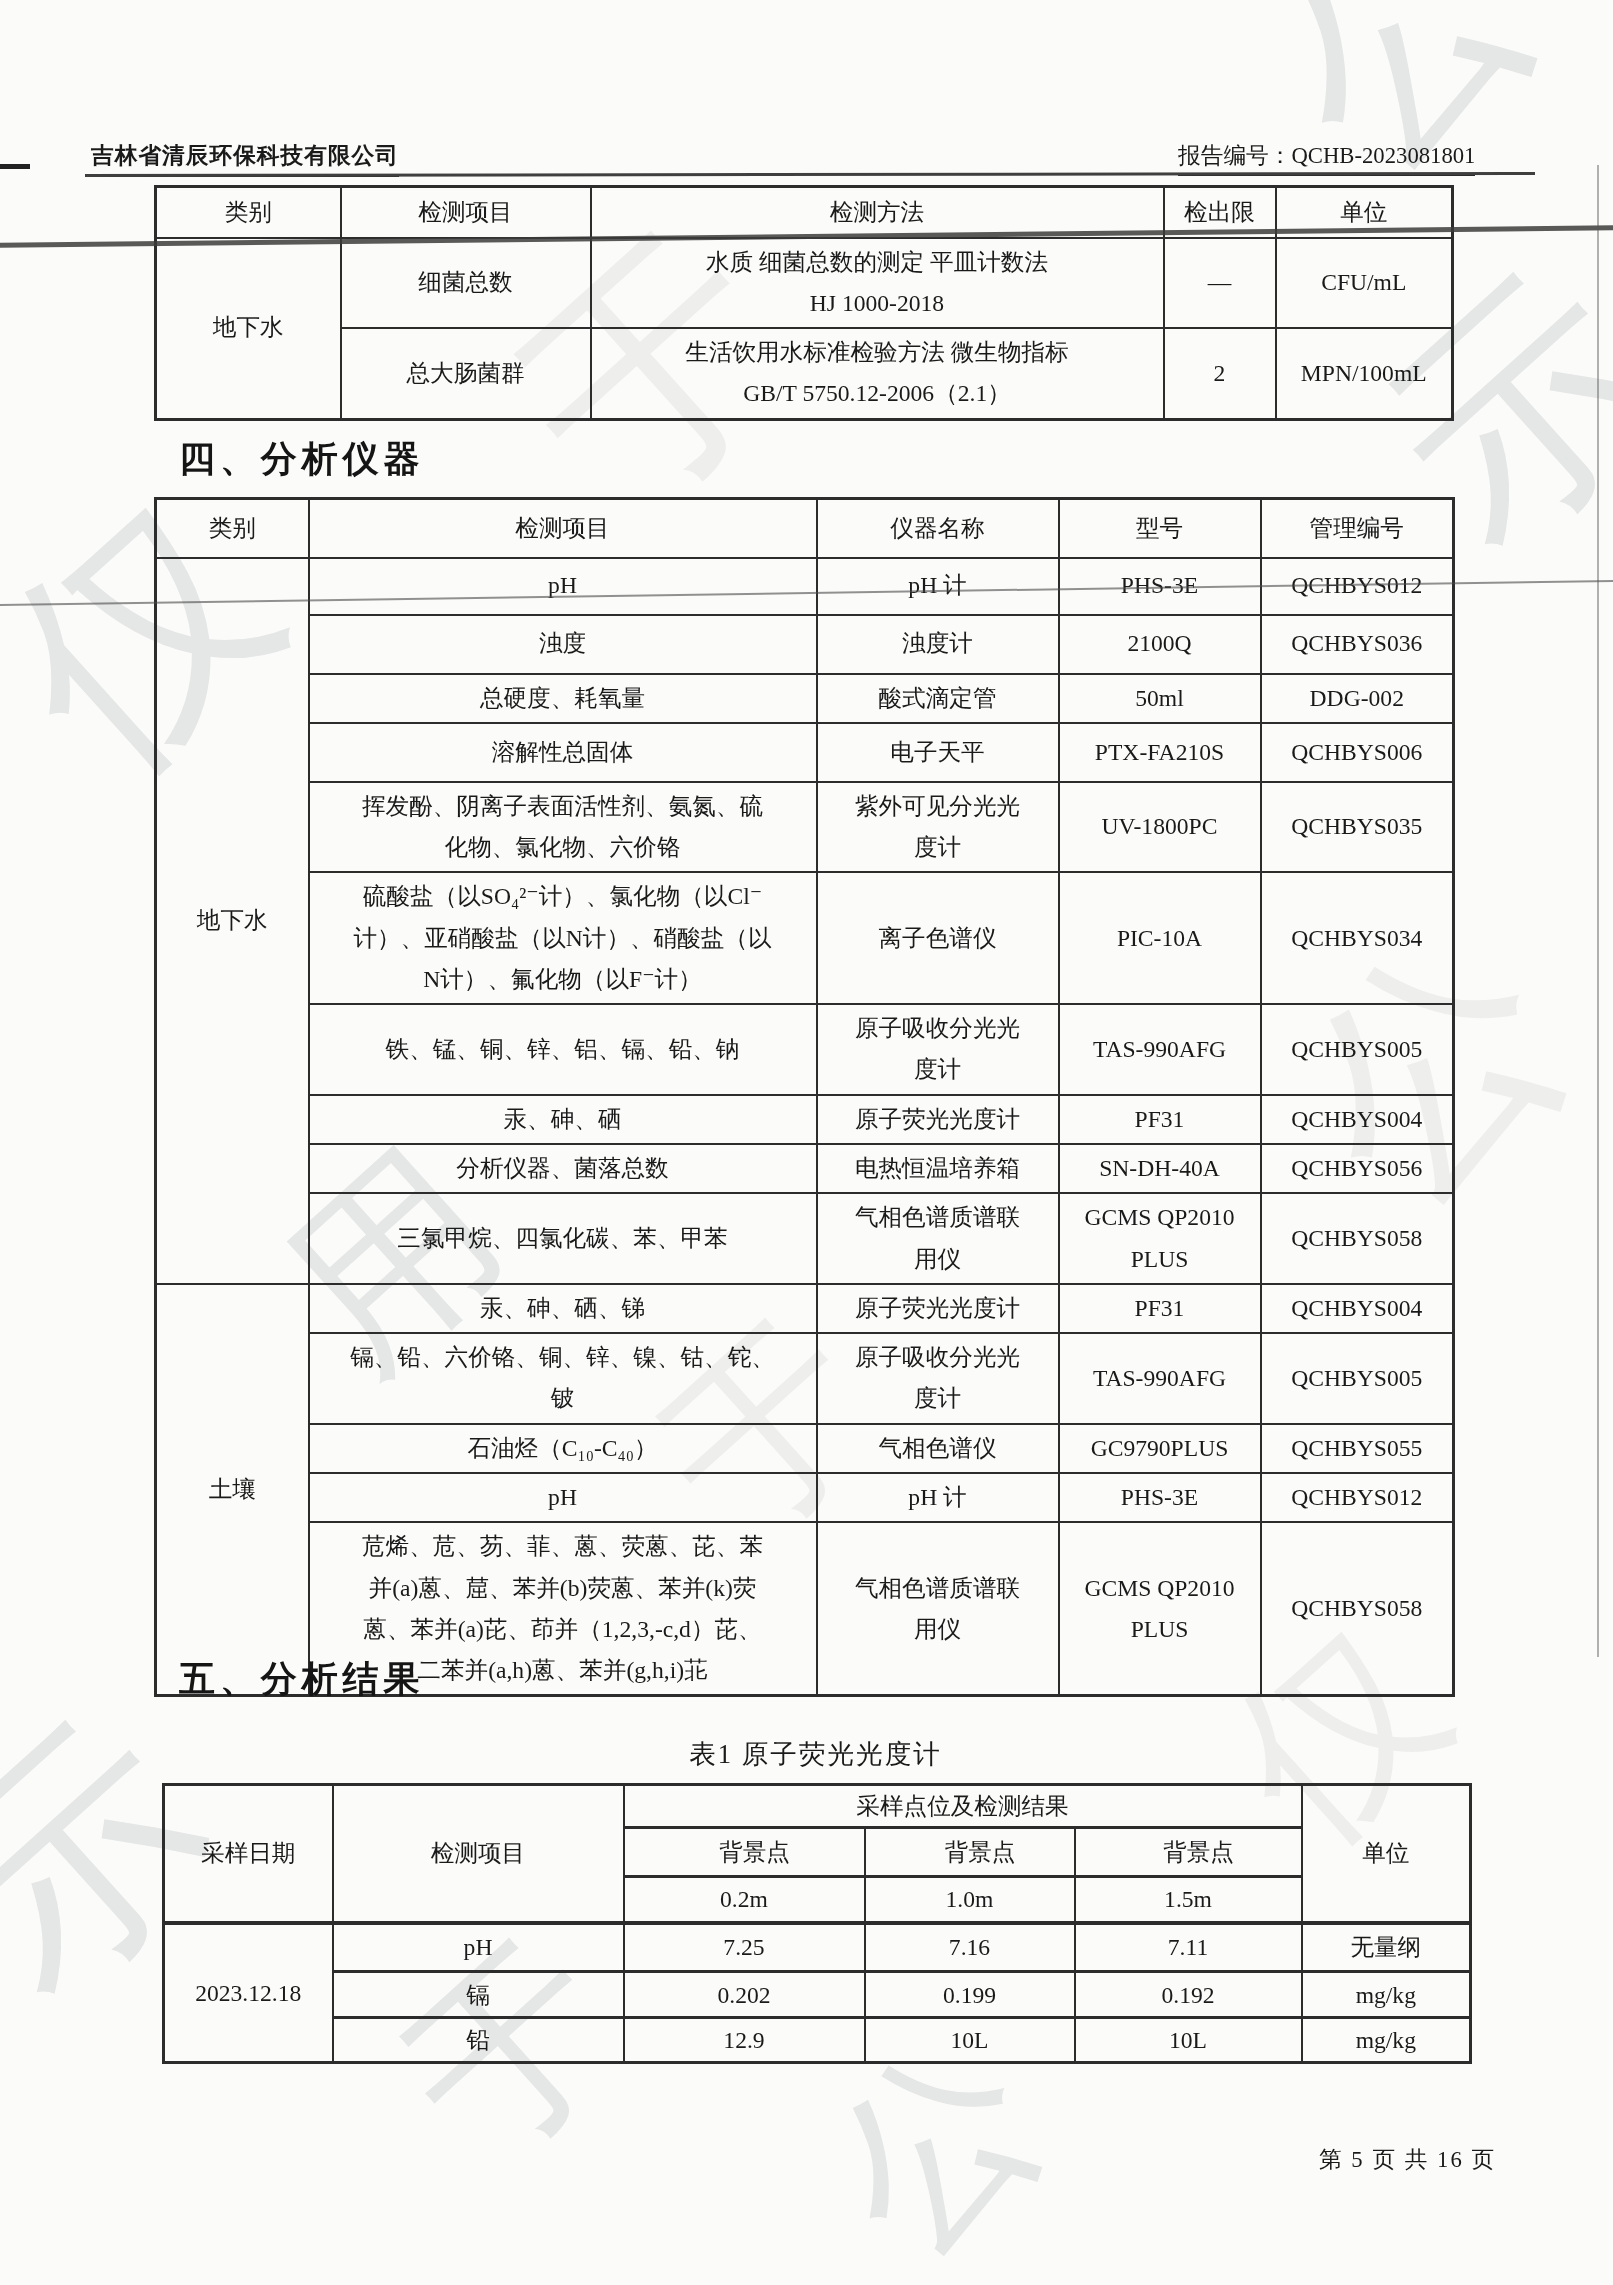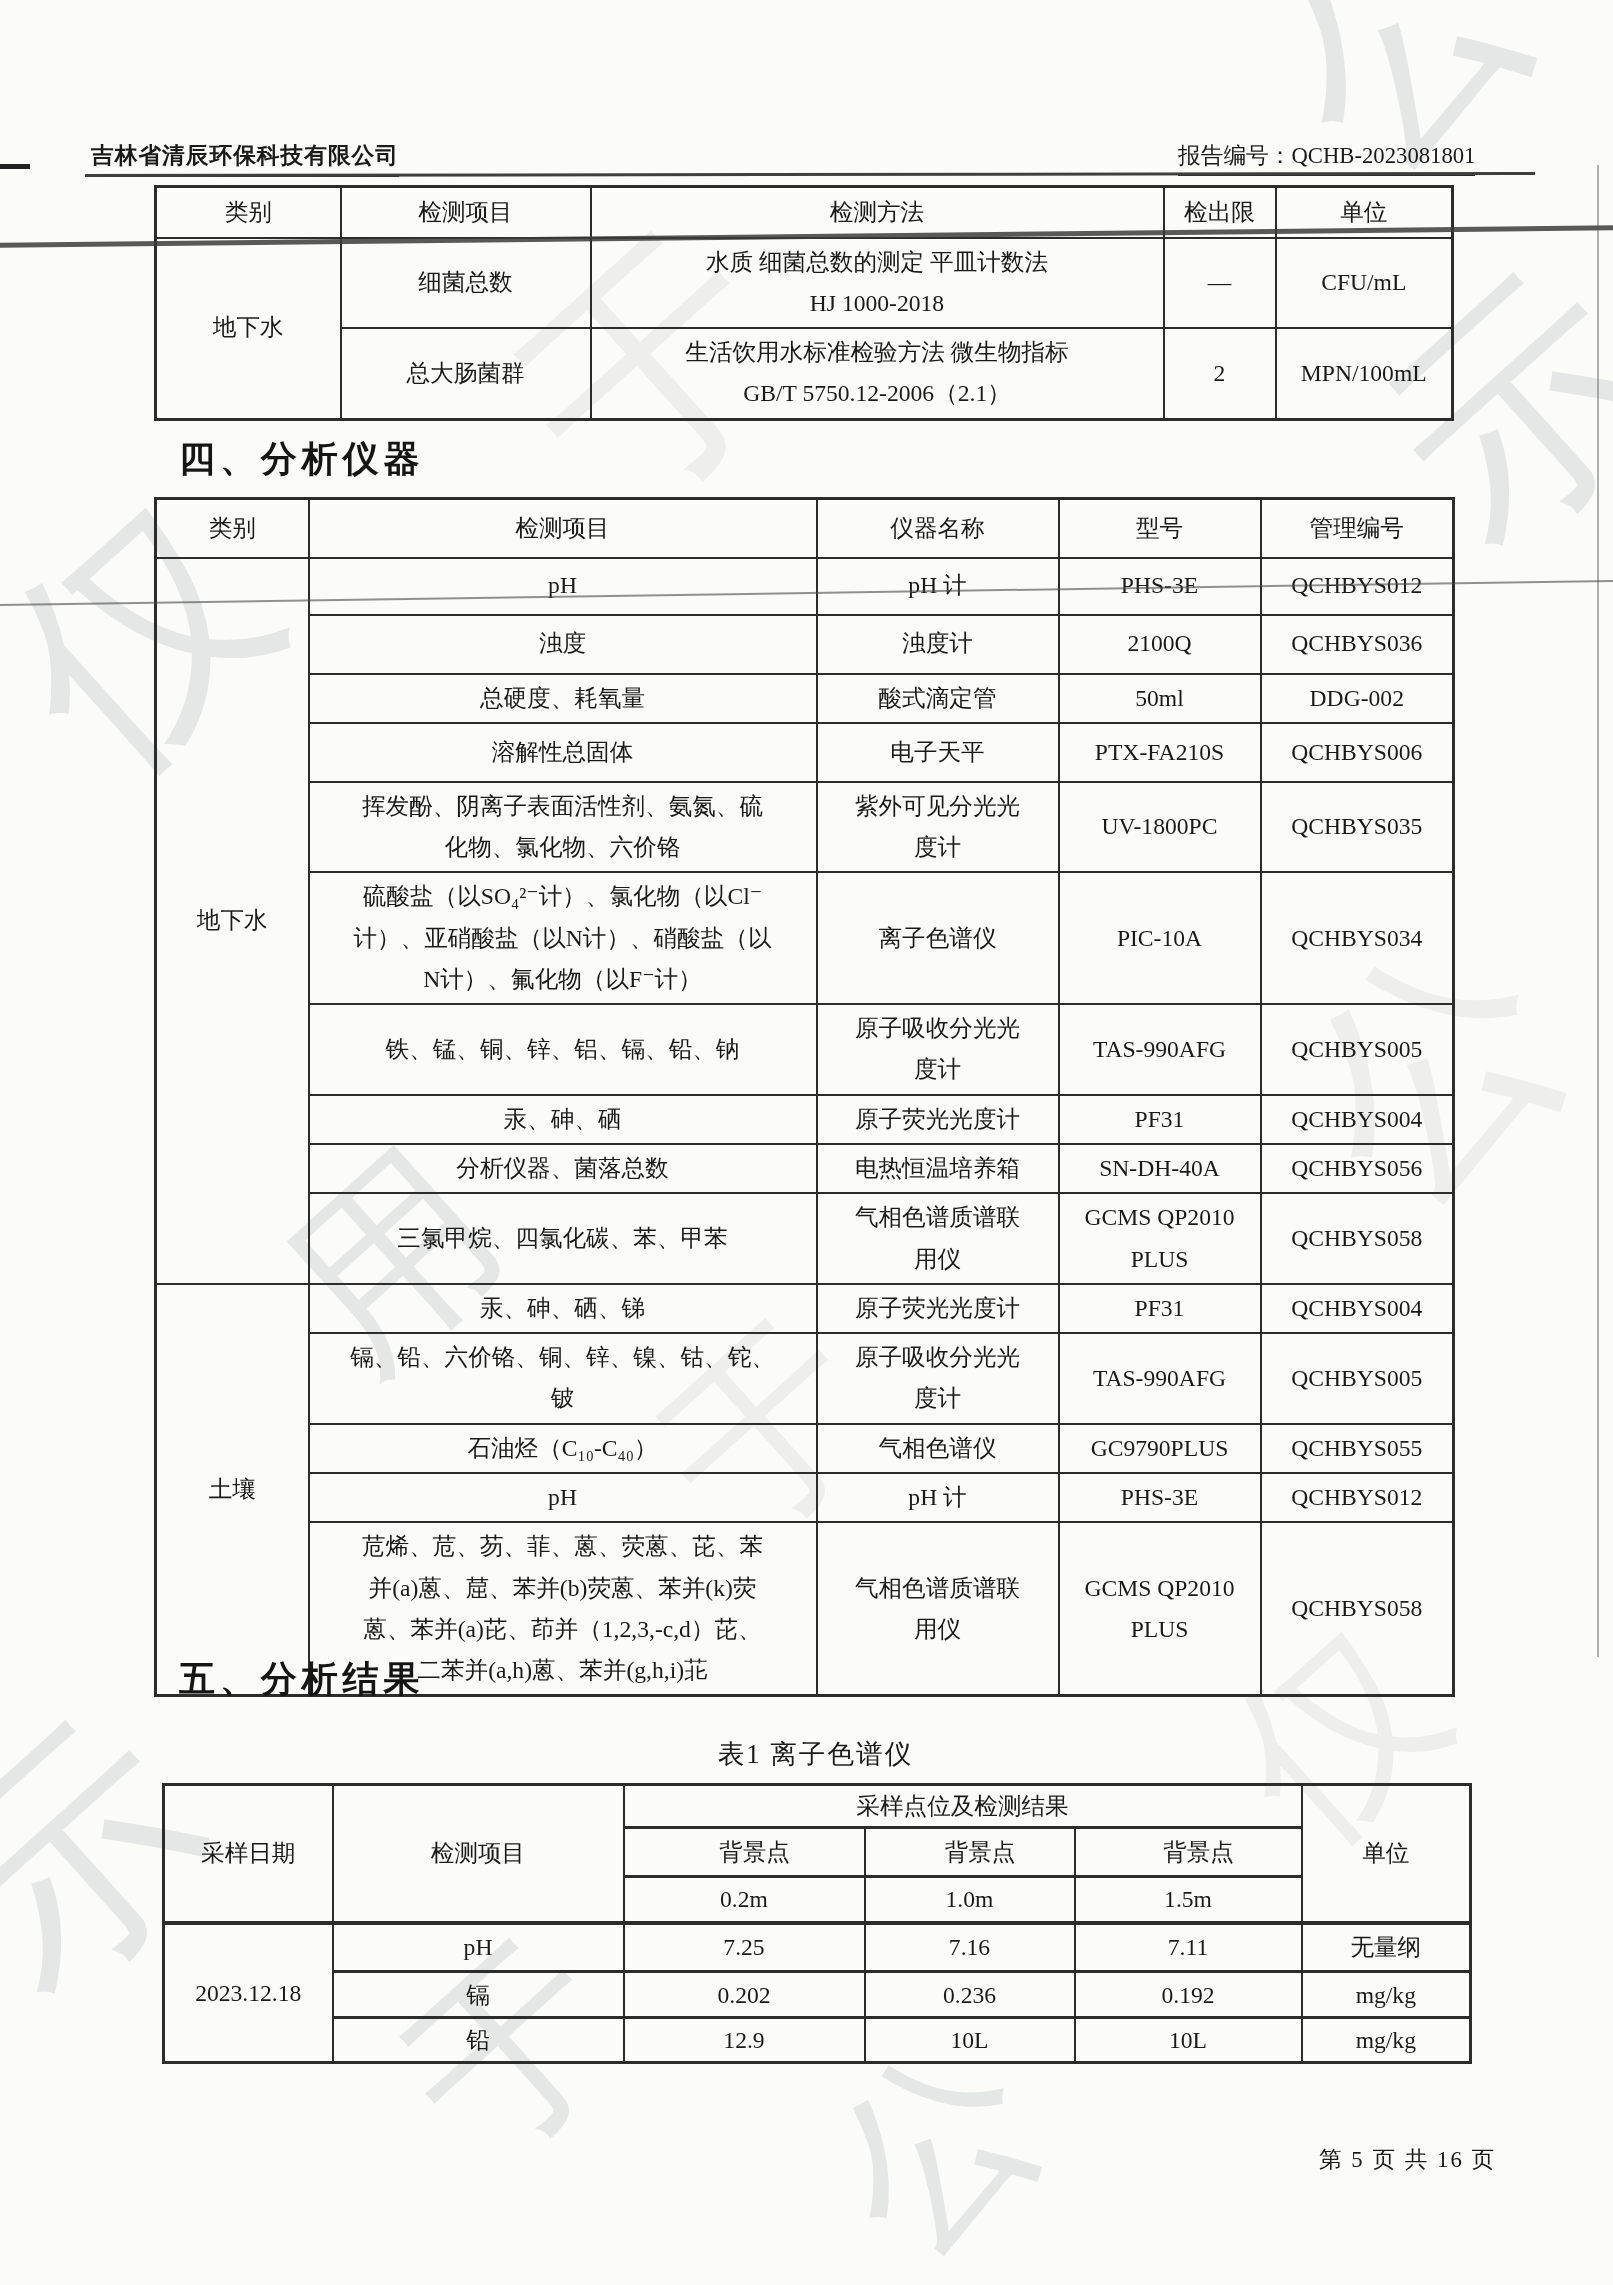--- a/index.html
+++ b/index.html
@@ -260,21 +260,21 @@
 用仪</td>
         <td>GCMS QP2010
 PLUS</td>
         <td>QCHBYS058</td>
       </tr>
     </tbody>
       </table>
 
     <div id="sec5" class="section-title">五、分析结果</div>
 
-    <div class="table-caption">表1 离子色谱仪</div>
+    <div class="table-caption">表1 原子荧光光度计</div>
 
     <table id="tbl-results">
       <colgroup>
         <col style="width:169px">
           <col style="width:291px">
           <col style="width:241px">
           <col style="width:210px">
           <col style="width:227px">
           <col style="width:169px">
       </colgroup>
@@ -299,21 +299,21 @@
         <td rowspan="3">2023.12.18</td>
         <td>pH</td>
         <td>7.25</td>
         <td>7.16</td>
         <td>7.11</td>
         <td>无量纲</td>
       </tr>
       <tr style="height:46px">
         <td>镉</td>
         <td>0.202</td>
-        <td>0.236</td>
+        <td>0.199</td>
         <td>0.192</td>
         <td>mg/kg</td>
       </tr>
       <tr style="height:45px">
         <td>铅</td>
         <td>12.9</td>
         <td>10L</td>
         <td>10L</td>
         <td>mg/kg</td>
       </tr>

